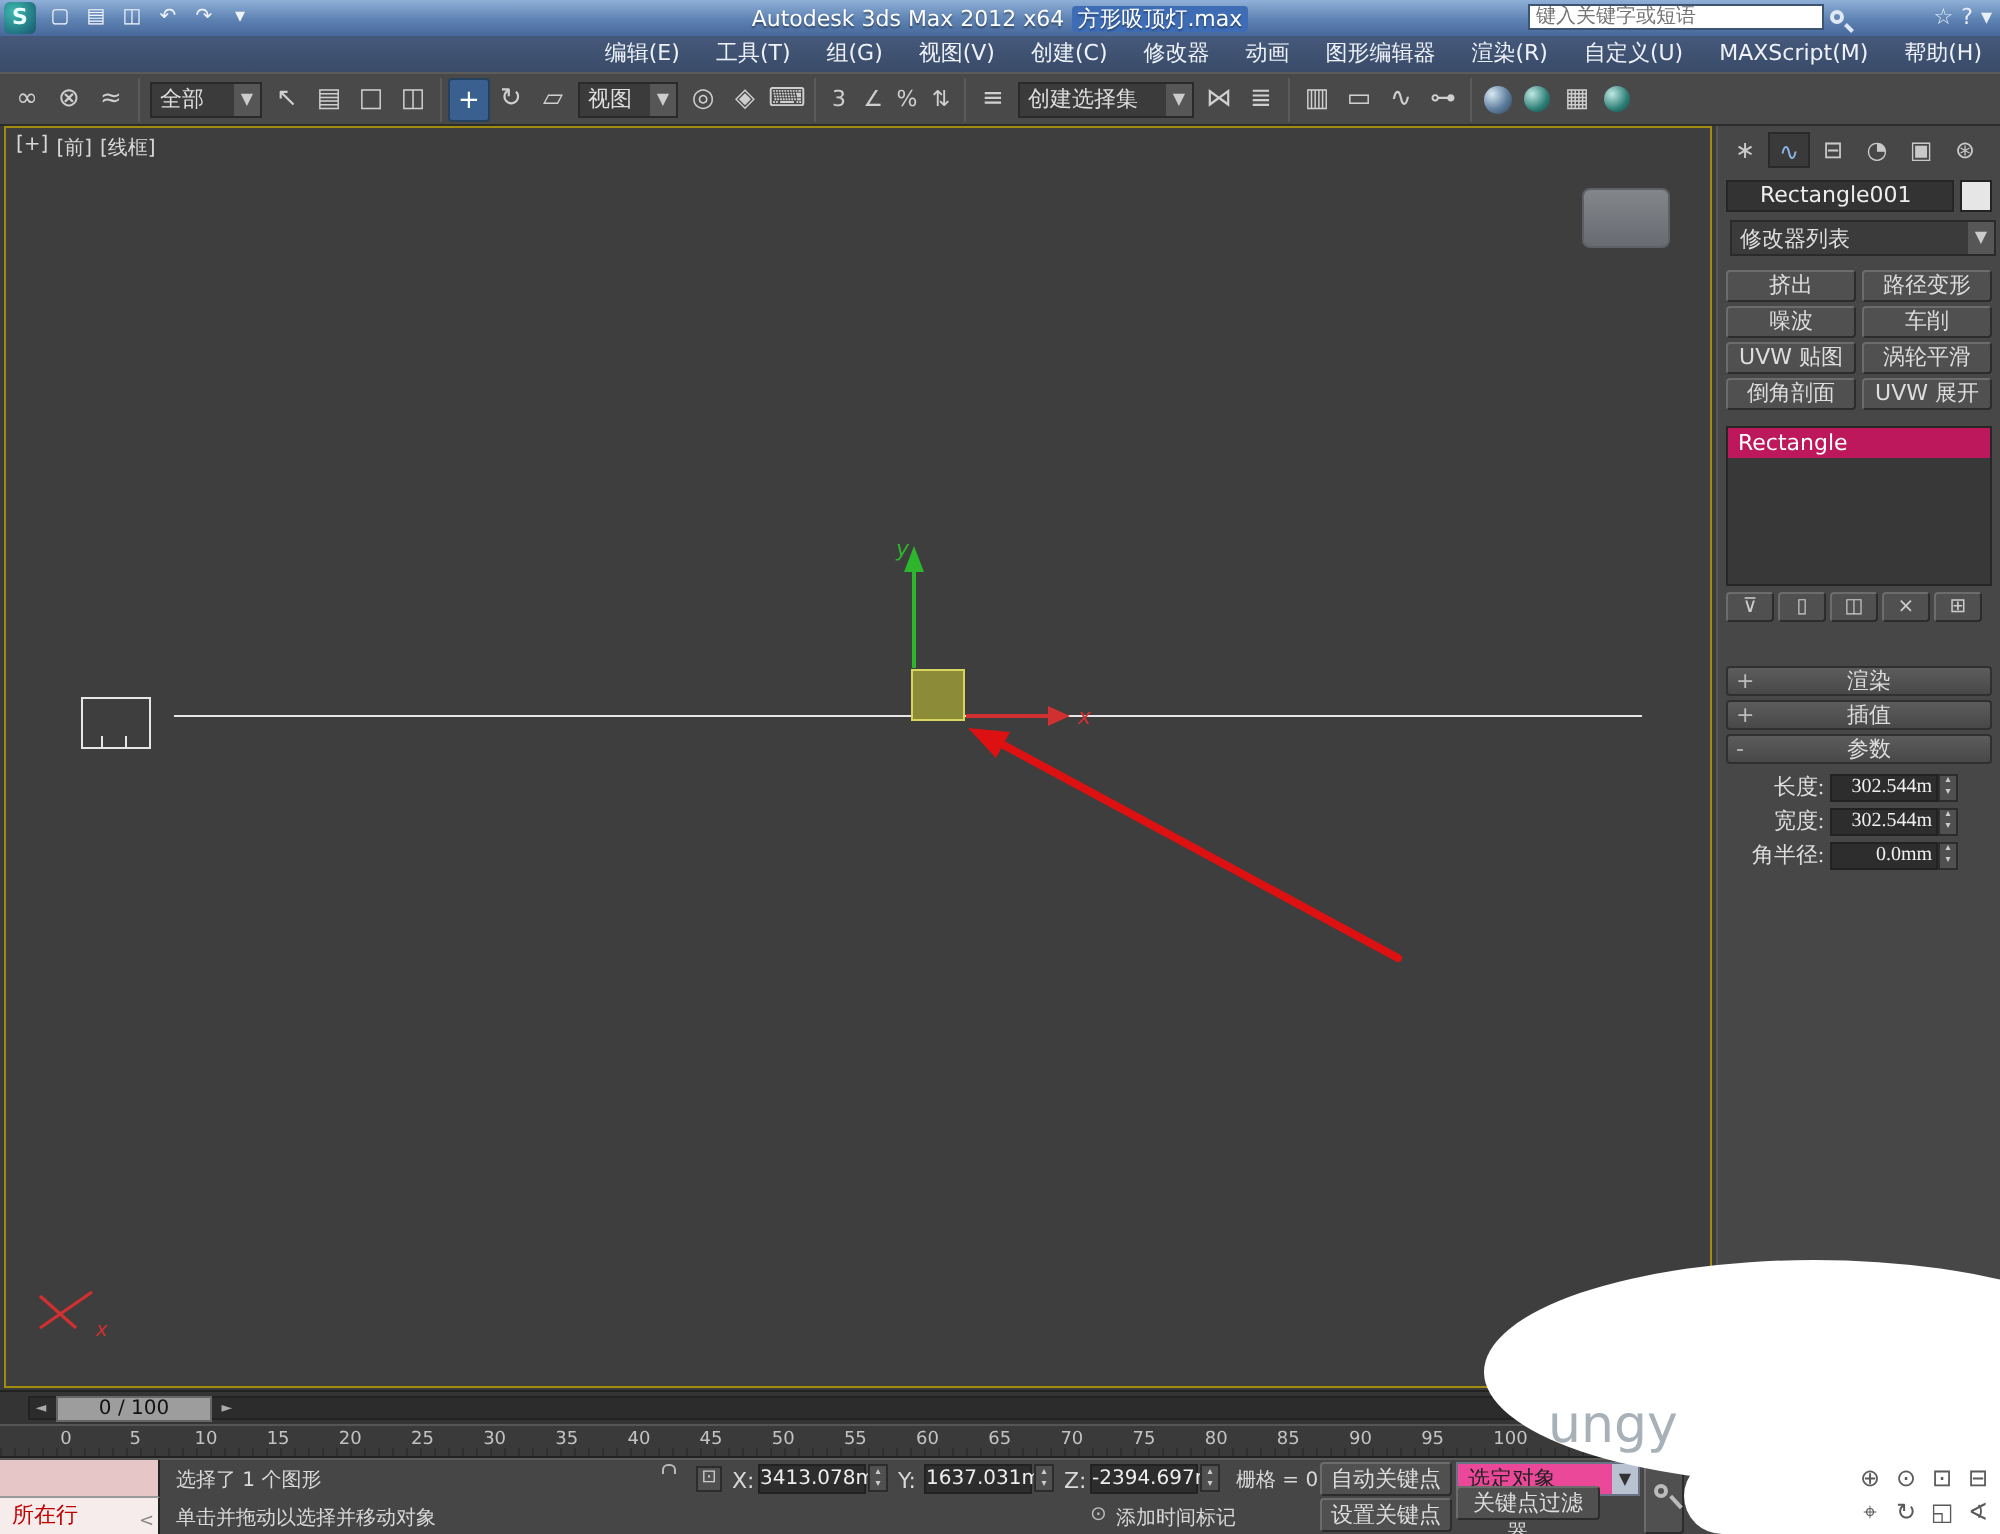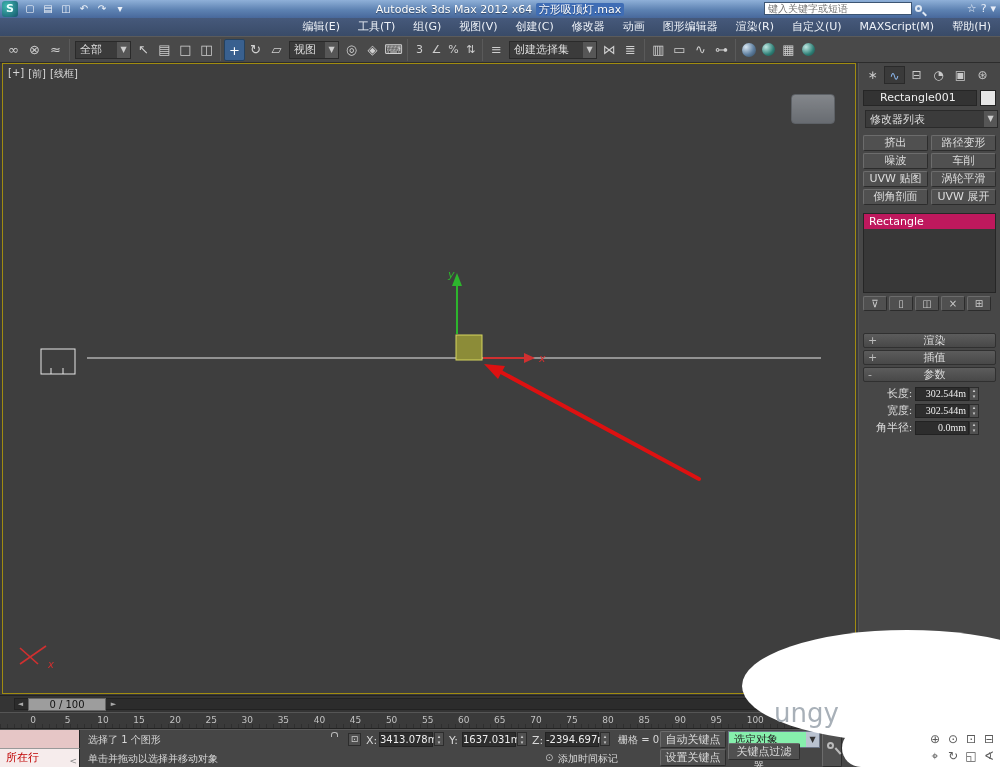--- a/index.html
+++ b/index.html
@@ -119,21 +119,21 @@
   .coord-label { position:absolute; color:#d8d8d8; font-size:11px; top:4px; }
   .coord-field { position:absolute; top:2px; width:54px; height:15px; background:#2d2d2d;
     border:1px solid #222; color:#eee; font-size:10px; line-height:13px; text-align:right; padding-right:2px; }
   .coord-spin { position:absolute; top:2px; }
   .lock { position:relative; width:9px; height:7px; background:#b9b9b9; border-radius:1px; }
   .lock::before { content:""; position:absolute; left:1px; top:-4px; width:5px; height:4px;
     border:1.5px solid #b9b9b9; border-bottom:none; border-radius:3px 3px 0 0; }
   .sbtn { position:absolute; height:17px; background:#505050; border:1px solid;
     border-color:#6c6c6c #2c2c2c #2c2c2c #6c6c6c; color:#ddd; font-size:11px; line-height:15px;
     text-align:center; border-radius:2px; }
-  #sel-filter-dd { position:absolute; left:728px; top:1px; width:92px; height:17px; background:#86efac;
+  #sel-filter-dd { position:absolute; left:728px; top:1px; width:92px; height:17px; background:#ec4899;
     border:1px solid #6a7486; color:#222; font-size:11px; line-height:15px; display:flex;
     align-items:center; padding-left:5px; }
   #sel-filter-dd .arrow { margin-left:auto; width:13px; height:15px; background:#b9c2d0;
     text-align:center; line-height:15px; font-size:8px; color:#333; }
   #setkey-big { position:absolute; left:822px; top:1px; width:20px; height:36px; background:#505050;
     border:1px solid; border-color:#6c6c6c #2c2c2c #2c2c2c #6c6c6c; border-radius:2px; }
   .keyicon { position:absolute; left:4px; top:10px; width:7px; height:7px; border:2px solid #bbb; border-radius:50%; }
   .keyicon::after { content:""; position:absolute; left:5px; top:6px; width:8px; height:2px;
     background:#bbb; transform:rotate(48deg); }
 

